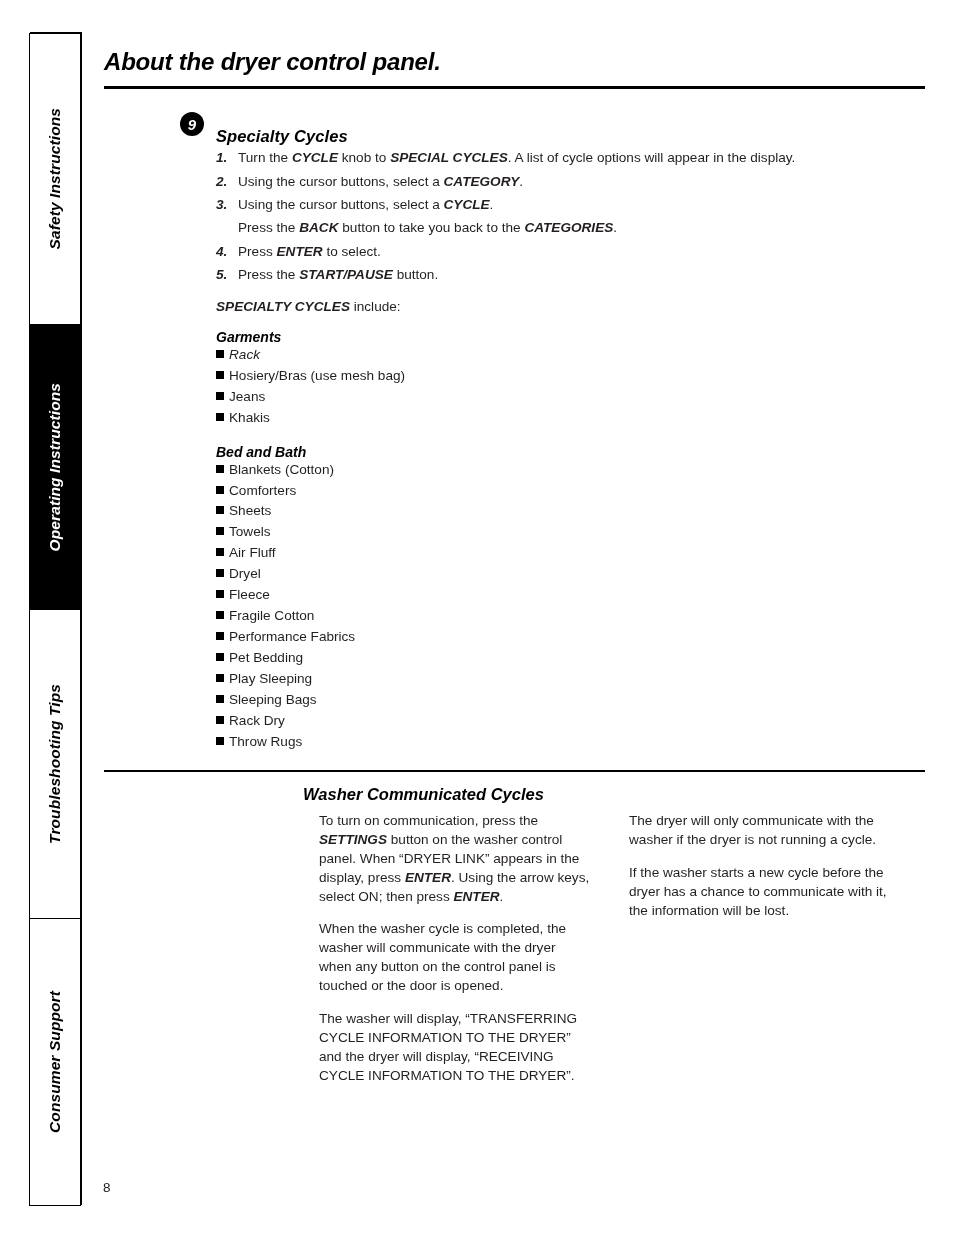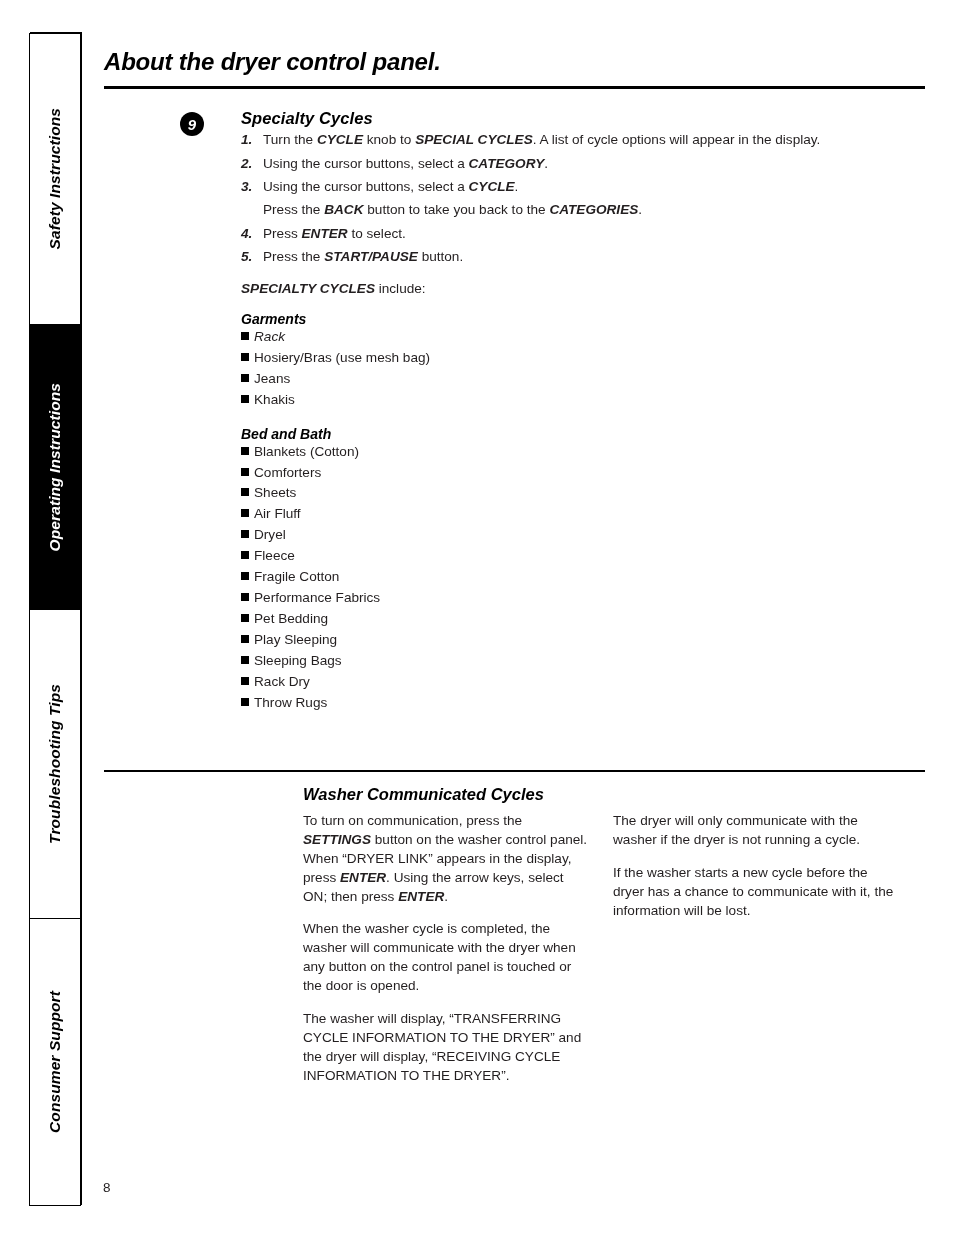--- a/index.html
+++ b/index.html
@@ -95,23 +95,22 @@
     font-style: italic;
     display: flex;
     align-items: center;
     justify-content: center;
     line-height: 1;
   }
 
   #content-col {
     position: absolute;
     left: 216px;
-    top: 109px;
+    top: 127px;
     width: 700px;
-    margin-left: 25px;
   }
 
   #specialty-heading {
     font-size: 16.5px;
     font-weight: bold;
     font-style: italic;
     color: #000;
     margin: 0 0 2px 0;
     letter-spacing: 0.1px;
   }
@@ -198,21 +197,21 @@
   #washer-cols {
     display: flex;
     gap: 22px;
   }
   .washer-col {
     width: 288px;
   }
   .washer-col p {
     font-size: 13.6px;
     line-height: 1.39;
-    margin: 0 0 14px 0;
+    margin: 0 0 14px 16px;
   }
 
   
   #page-number {
     position: absolute;
     left: 103px;
     top: 1180px;
     font-size: 13.5px;
     color: #231f20;
   }
@@ -298,20 +297,24 @@
           <span class="bullet-sq"></span>
           <span class="li-text">Blankets (Cotton)</span>
         </li>
         <li class="">
           <span class="bullet-sq"></span>
           <span class="li-text">Comforters</span>
         </li>
         <li class="">
           <span class="bullet-sq"></span>
           <span class="li-text">Sheets</span>
+        </li>
+        <li class="">
+          <span class="bullet-sq"></span>
+          <span class="li-text">Towels</span>
         </li>
       </ul>
       <ul class="cycle-list">
         <li class="">
           <span class="bullet-sq"></span>
           <span class="li-text">Air Fluff</span>
         </li>
         <li class="">
           <span class="bullet-sq"></span>
           <span class="li-text">Dryel</span>

